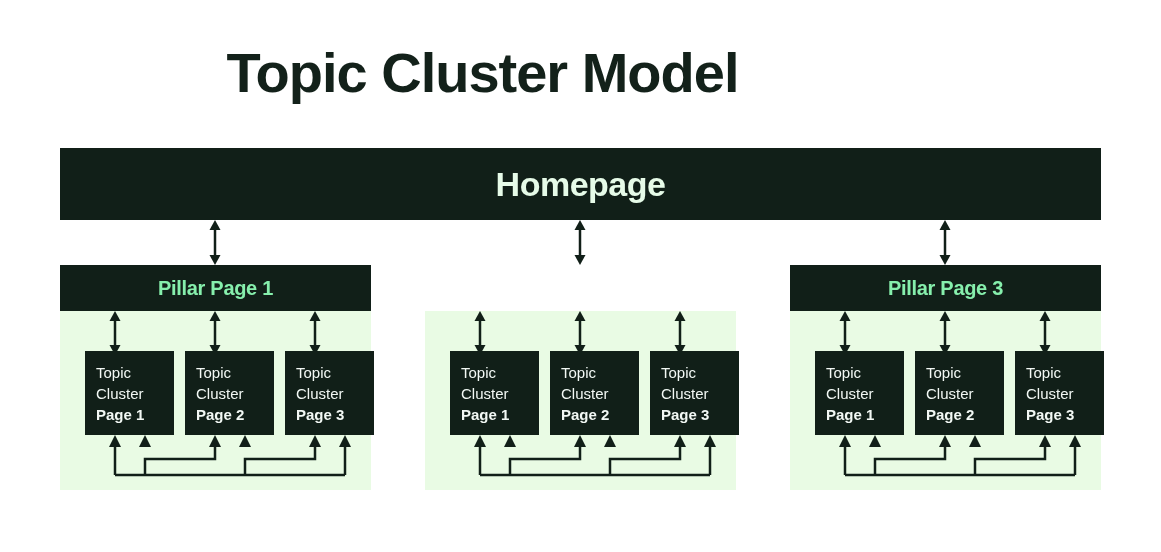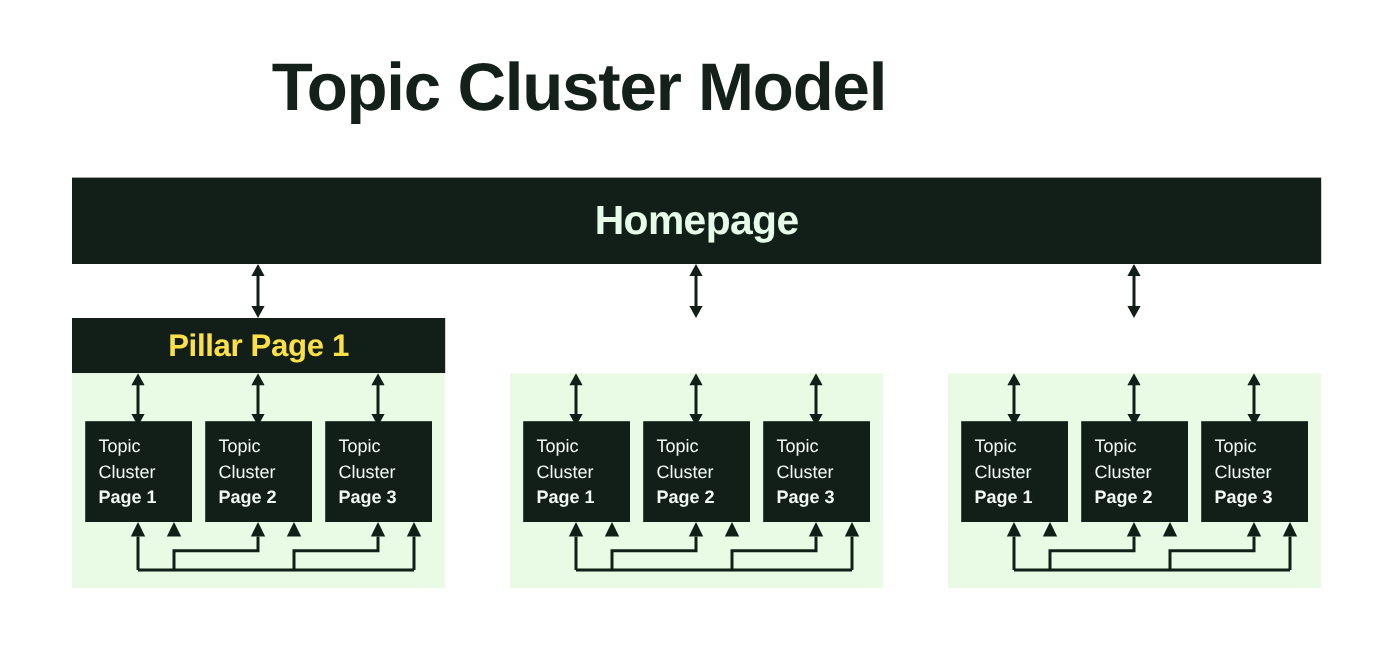--- a/index.html
+++ b/index.html
@@ -65,22 +65,22 @@
     left: 0;
     top: 0;
     width: 311px;
     height: 46px;
     background: #111f18;
     display: flex;
     align-items: center;
     justify-content: center;
   }
   .pillar-header .pillar-label {
-    color: #fde047;
-    font-size: 26px;
+    color: #86efac;
+    font-size: 20px;
     font-weight: 700;
     letter-spacing: -0.3px;
   }
 
   .cluster-panel {
     position: absolute;
     left: 0;
     top: 46px;
     width: 311px;
     height: 179px;
@@ -92,20 +92,21 @@
     position: absolute;
     top: 86px;
     width: 89px;
     height: 84px;
     background: #111f18;
     box-sizing: border-box;
     padding: 11px 0 0 11px;
     color: #f2f8f4;
     font-size: 15px;
     line-height: 21px;
+    margin-left: 14px;
   }
   .topic-box .tb-line { display: block; font-weight: 400; }
   .topic-box .tb-page { display: block; font-weight: 700; }
 
   .topic-box-0 { left: 11px; }
   .topic-box-1 { left: 111px; }
   .topic-box-2 { left: 211px; }
 
   
   .vconn {
@@ -282,20 +283,23 @@
     <polygon points="55,6 61,18 49,18" fill="#111f18"></polygon>
     <polygon points="85,6 91,18 79,18" fill="#111f18"></polygon>
     <polygon points="155,6 161,18 149,18" fill="#111f18"></polygon>
     <polygon points="185,6 191,18 179,18" fill="#111f18"></polygon>
     <polygon points="255,6 261,18 249,18" fill="#111f18"></polygon>
     <polygon points="285,6 291,18 279,18" fill="#111f18"></polygon>
   </svg>
 </div>
 
 <div class="cluster-group" id="cluster-group-3">
+  <div class="pillar-header">
+    <span class="pillar-label">Pillar Page 3</span>
+  </div>
   <div class="cluster-panel"></div>
 
   <div class="vconn vconn-0">
     <svg width="16" height="44" viewBox="0 0 16 44">
       <line x1="8" y1="7" x2="8" y2="37" stroke="#111f18" stroke-width="2.5"></line>
       <polygon points="8,0 13.5,10 2.5,10" fill="#111f18"></polygon>
       <polygon points="8,44 13.5,34 2.5,34" fill="#111f18"></polygon>
     </svg>
   </div>
   <div class="vconn vconn-1">

